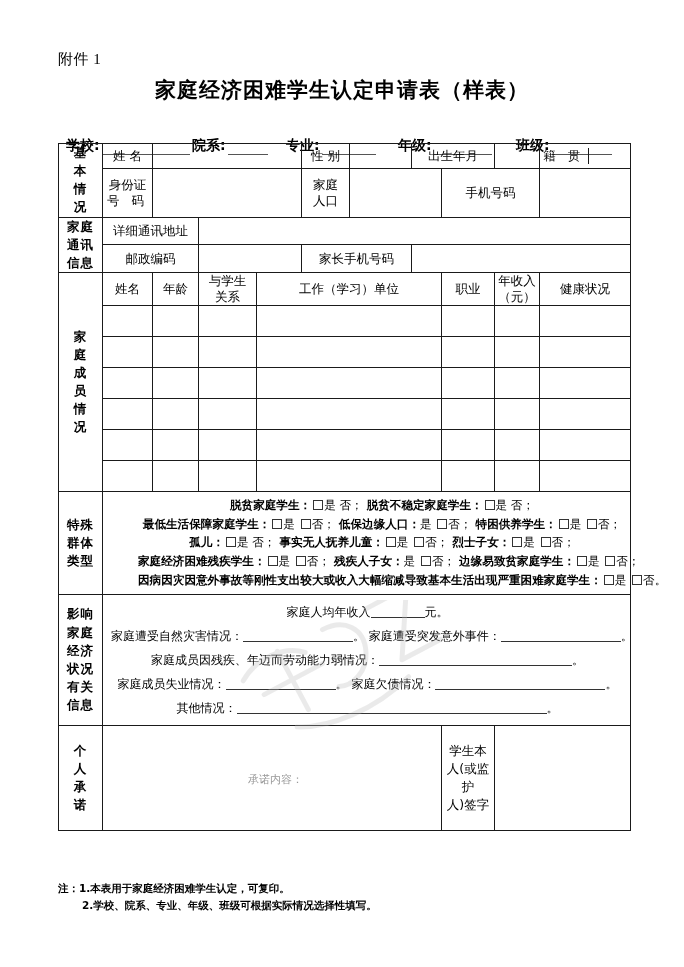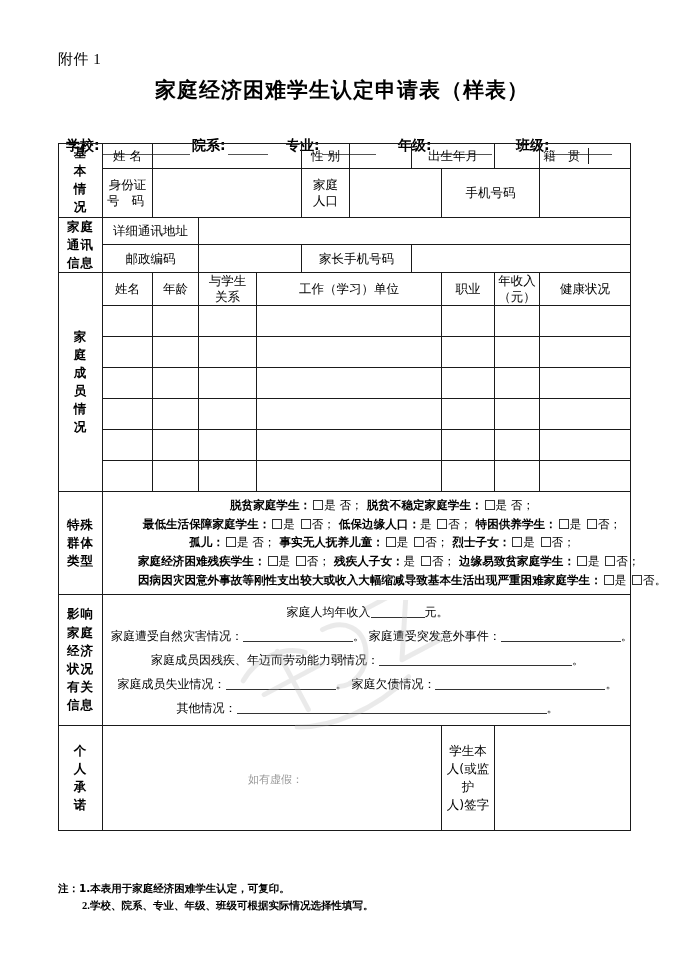--- a/index.html
+++ b/index.html
@@ -164,21 +164,21 @@
     position: absolute;
     left: 58px;
     top: 880px;
     width: 572px;
     font-size: 10.5px;
     font-weight: bold;
     font-family: "DejaVu Sans", "Liberation Sans", sans-serif;
     line-height: 1.62;
   }
   .notes .n1 { text-indent: 0; }
-  .notes .ni { padding-left: 24px; font-family: Liberation Serif, serif; }
+  .notes .ni { padding-left: 24px; }
 </style>
 </head>
 <body>
 
 <div class="page">
 
   <div class="watermark">
     <svg viewBox="0 0 230 150" xmlns="http://www.w3.org/2000/svg">
       <g fill="none" stroke="#bdbdbd" stroke-width="5" stroke-linecap="round" stroke-linejoin="round" transform="rotate(-28 115 75)">
         <path d="M18 30 C 40 16, 70 18, 86 34"></path>
@@ -403,21 +403,21 @@
     </tr>
 
     <tr>
       <td class="rowlabel">
         <span>个</span>
         <span>人</span>
         <span>承</span>
         <span>诺</span>
       </td>
       <td colspan="7" class="promise-cell">
-        <div class="ph">如有虚假：</div>
+        <div class="ph">承诺内容：</div>
       </td>
       <td class="sig-label">
         <div>学生本</div>
         <div>人(或监护</div>
         <div>人)签字</div>
       </td>
       <td colspan="2"></td>
     </tr>
   </tbody>
     </table>

